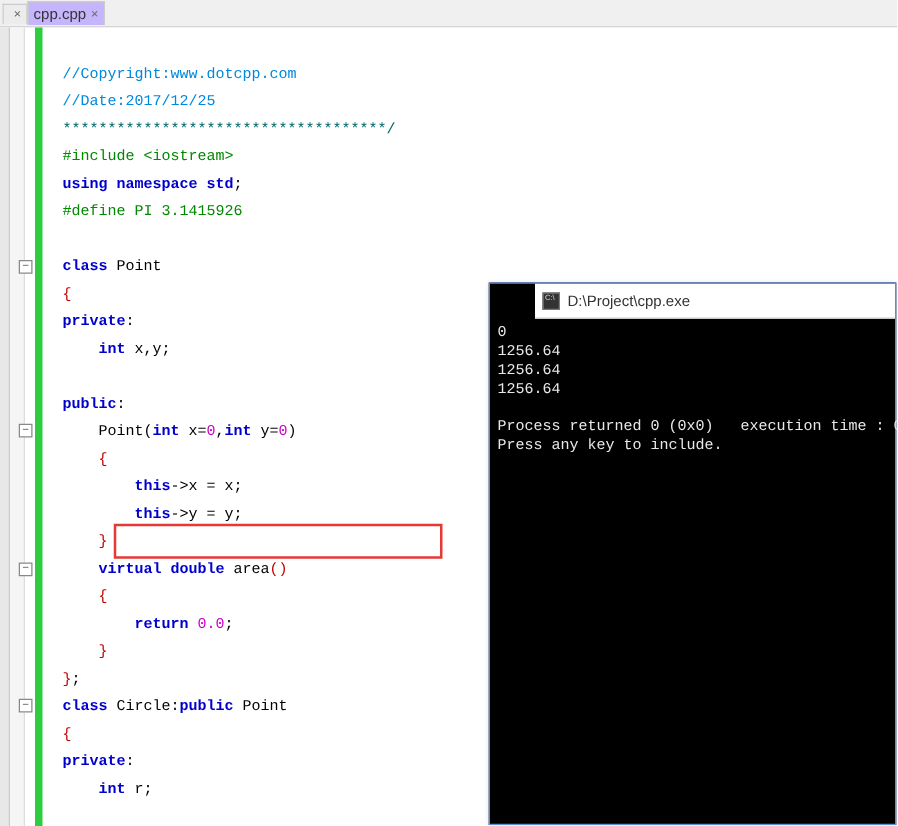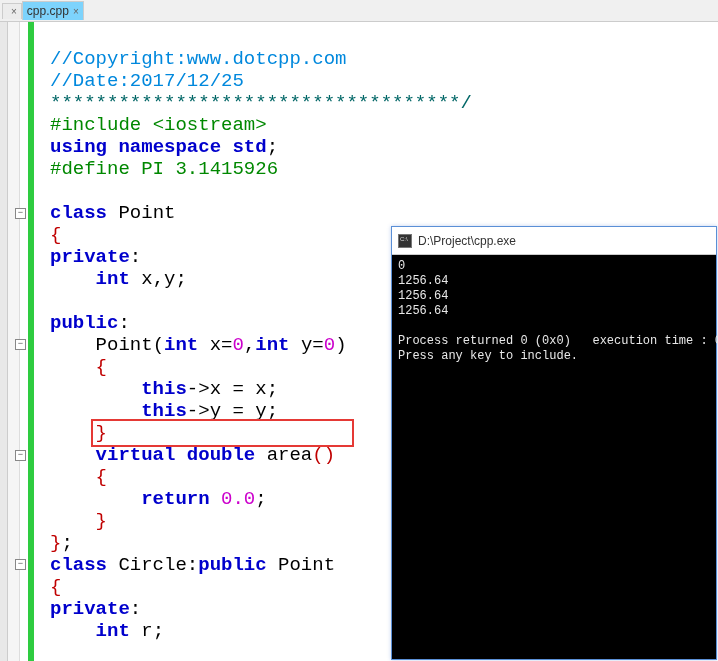--- a/index.html
+++ b/index.html
@@ -20,21 +20,21 @@
   align-items: center;
   padding-left: 2px;
 }
 .tab {
   display: flex;
   align-items: center;
   padding: 2px 4px;
   font-family: Tahoma, Arial, sans-serif;
   font-size: 12px;
   color: #333;
-  background: #7dd3fc;
+  background: #c4b5fd;
   border: 1px solid #ccc;
   border-bottom: none;
   margin-right: 0;
 }
 .tab.inactive { background: #ececec; }
 .tab .close { margin-left: 4px; color: #666; font-size: 10px; cursor: pointer; }
 .editor {
   display: flex;
   height: calc(100% - 22px);
   background: #fff;
@@ -56,21 +56,21 @@
   background: #2ecc40;
   position: absolute;
   left: 20px;
   top: 0;
   bottom: 0;
 }
 .code-area {
   flex: 1;
   padding: 4px 0 0 30px;
   white-space: pre;
-  font-size: 19px;
+  font-size: 12px;
   line-height: 22px;
   position: relative;
 }
 .fold {
   position: absolute;
   left: 7px;
   width: 11px;
   height: 11px;
   border: 1px solid #888;
   background: #fff;
@@ -110,20 +110,21 @@
 .console-titlebar {
   height: 28px;
   background: #fff;
   border-bottom: 1px solid #ccc;
   display: flex;
   align-items: center;
   padding: 0 6px;
   font-family: Tahoma, Arial, sans-serif;
   font-size: 12px;
   color: #333;
+  margin-left: 36px;
 }
 .console-icon {
   width: 14px;
   height: 14px;
   background: #333;
   border: 1px solid #777;
   margin-right: 6px;
   position: relative;
 }
 .console-icon::after {

